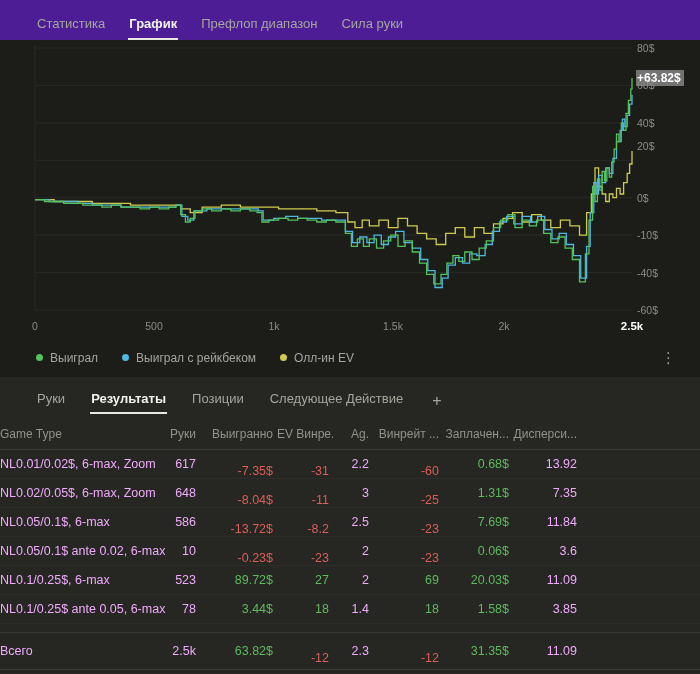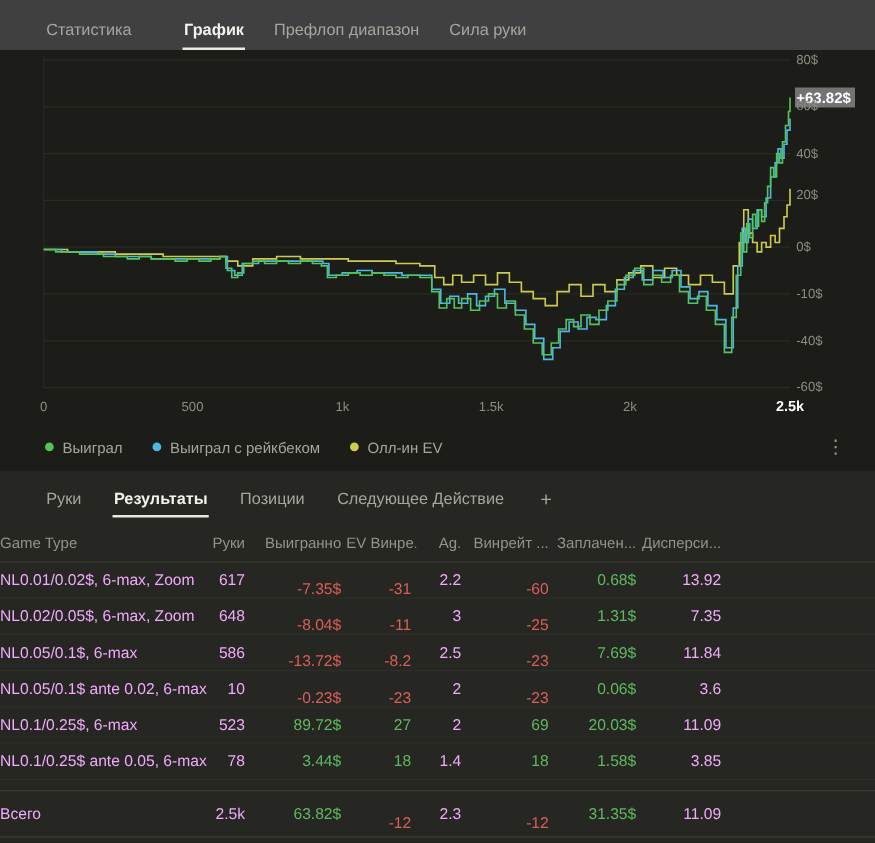--- a/index.html
+++ b/index.html
@@ -7,28 +7,28 @@
   body {
     background:#242420;
     font-family:"Liberation Sans","DejaVu Sans",sans-serif;
     color:#e4e4df;
     -webkit-font-smoothing:antialiased;
   }
   .app { width:700px; height:674px; display:flex; flex-direction:column; }
 
   
   .top-tabs {
-    height:40px; background:#404040; display:flex; align-items:flex-end;
+    height:40px; background:#4c1d95; display:flex; align-items:flex-end;
     gap:22px; padding:0 0 0 36px; flex:none;
   }
   .top-tab {
     font-size:13px; color:#a6a69e; cursor:pointer;
     padding:10px 1px 7px; border-bottom:2px solid transparent;
   }
-  .top-tab.active { color:#f2f2ed; border-bottom-color:#e9e9e4; font-weight:700;margin-left:18px; }
+  .top-tab.active { color:#f2f2ed; border-bottom-color:#e9e9e4; font-weight:700; }
 
   
   .chart-panel { background:#1c1c19; flex:none; }
   .chart-area { position:relative; height:302px; }
   .chart-area svg { position:absolute; left:0; top:0; }
   .y-label {
     position:absolute; left:637px; width:55px; font-size:10.5px; color:#8d8d85;
   }
   .x-label {
     position:absolute; top:280px; font-size:10.5px; color:#8d8d85;
@@ -105,21 +105,21 @@
           <line x1="35" x2="632" y1="270.0" y2="270.0" stroke="#2a2a25" stroke-width="1"></line>
           <line x1="35" x2="35" y1="5" y2="270" stroke="#2a2a25"></line>
           <path d="M35.0 159.6H54.1V161.5H73.2V161.5H92.3V163.3H111.4V163.3H130.5V165.2H149.6V165.2H168.7V165.2H180.7V168.9H190.2V172.7H202.2V167.1H221.3V165.2H240.4V167.1H259.5V167.1H278.6V168.9H297.7V168.9H316.8V170.8H335.9V172.7H347.8V182.0H355.0V187.7H362.2V180.2H369.3V185.8H378.9V180.2H388.4V187.7H398.0V178.3H407.5V185.8H417.1V193.3H426.6V198.9H436.2V204.5H445.7V193.3H455.3V187.7H464.8V197.0H474.4V187.7H483.9V193.3H493.5V183.9H503.0V178.3H512.6V172.7H522.2V182.0H531.7V174.6H541.3V180.2H550.8V187.7H560.4V180.2H569.9V185.8H579.5V195.1H586.6V172.7H591.4V154.0H595.0V127.8H598.6V146.5H602.1V154.0H605.7V161.5H609.3V154.0H612.9V157.7H616.5V148.4H620.1V154.0H623.6V142.7H627.2V133.4H629.6V124.0H632.0V110.9" fill="none" stroke="#cfcb4e" stroke-width="1.3"></path>
           <path d="M35.0 159.6H49.3V161.5H63.7V161.5H78.0V163.3H92.3V165.2H106.6V165.2H121.0V167.1H135.3V167.1H149.6V167.1H164.0V167.1H175.9V165.2H181.9V176.4H187.8V180.2H193.8V170.8H206.9V168.9H221.3V168.9H235.6V168.9H249.9V168.9H258.3V170.8H263.1V180.2H273.8V178.3H285.7V176.4H297.7V178.3H309.6V178.3H321.6V180.2H335.9V180.2H345.4V191.4H352.6V202.6H359.8V197.0H366.9V202.6H374.1V195.1H381.3V204.5H388.4V197.0H395.6V191.4H403.9V202.6H412.3V208.2H420.7V219.5H427.8V230.7H435.0V247.5H442.2V238.2H448.1V225.1H455.3V217.6H462.5V223.2H469.6V213.9H476.8V215.7H485.1V204.5H492.3V191.4H499.5V182.0H506.6V176.4H513.8V183.9H522.2V176.4H530.5V182.0H537.7V176.4H544.8V189.5H552.0V198.9H559.2V193.3H566.3V204.5H573.5V215.7H580.7V238.2H586.6V206.4H590.2V172.7H593.8V142.7H596.2V154.0H598.6V135.3H602.1V142.7H605.7V127.8H609.3V133.4H612.9V118.4H616.5V101.6H620.1V90.3H622.4V79.1H624.8V86.6H627.2V75.4H629.6V64.1H632.0V54.8" fill="none" stroke="#4fb7e3" stroke-width="1.3"></path>
           <path d="M35.0 159.6H44.6V161.5H54.1V161.5H63.7V163.3H73.2V163.3H82.8V165.2H92.3V165.2H101.9V167.1H111.4V165.2H121.0V167.1H130.5V167.1H140.1V168.9H149.6V167.1H159.2V168.9H168.7V167.1H175.9V165.2H180.7V174.6H185.4V182.0H190.2V178.3H195.0V170.8H202.2V168.9H211.7V170.8H221.3V168.9H230.8V170.8H240.4V168.9H249.9V170.8H257.1V172.7H261.9V182.0H269.0V180.2H278.6V178.3H288.1V180.2H297.7V178.3H307.2V180.2H316.8V182.0H326.3V180.2H335.9V182.0H345.4V193.3H351.4V206.4H357.4V198.9H363.4V206.4H369.3V198.9H376.5V208.2H383.6V200.8H390.8V195.1H398.0V206.4H405.1V200.8H412.3V212.0H419.5V223.2H426.6V234.4H433.8V243.8H441.0V234.4H446.9V223.2H452.9V215.7H458.9V221.3H464.8V212.0H472.0V219.5H479.2V208.2H486.3V200.8H493.5V187.7H500.7V180.2H507.8V174.6H515.0V187.7H522.2V180.2H529.3V185.8H536.5V180.2H543.6V193.3H550.8V202.6H558.0V197.0H565.1V208.2H572.3V219.5H579.5V241.9H585.4V213.9H589.0V180.2H592.6V146.5H595.0V161.5H597.4V139.0H599.8V150.2H602.1V131.5H604.5V140.9H606.9V127.8H609.3V137.1H611.7V122.2H614.1V109.1H616.5V94.1H618.9V101.6H621.3V82.9H623.6V90.3H626.0V73.5H628.4V60.4H630.8V49.2H632.0V37.9" fill="none" stroke="#52c45a" stroke-width="1.3"></path>
         </svg>
       <div class="current-value" style="top: 30px;">+63.82$</div>
     <div class="y-label" style="top: 2px;">80$</div>
         <div class="y-label" style="top: 39px;">60$</div>
         <div class="y-label" style="top: 77px;">40$</div>
-        <div class="y-label" style="top: 110px;">20$</div>
+        <div class="y-label" style="top: 100px;">20$</div>
         <div class="y-label" style="top: 152px;">0$</div>
         <div class="y-label" style="top: 189px;">-10$</div>
         <div class="y-label" style="top: 227px;">-40$</div>
         <div class="y-label" style="top: 264px;">-60$</div>
         <div class="x-label" style="left: 35px;">0</div>
         <div class="x-label" style="left: 154px;">500</div>
         <div class="x-label" style="left: 274px;">1k</div>
         <div class="x-label" style="left: 393px;">1.5k</div>
         <div class="x-label" style="left: 504px;">2k</div>
         <div class="x-label highlight" style="left: 632px;">2.5k</div>

